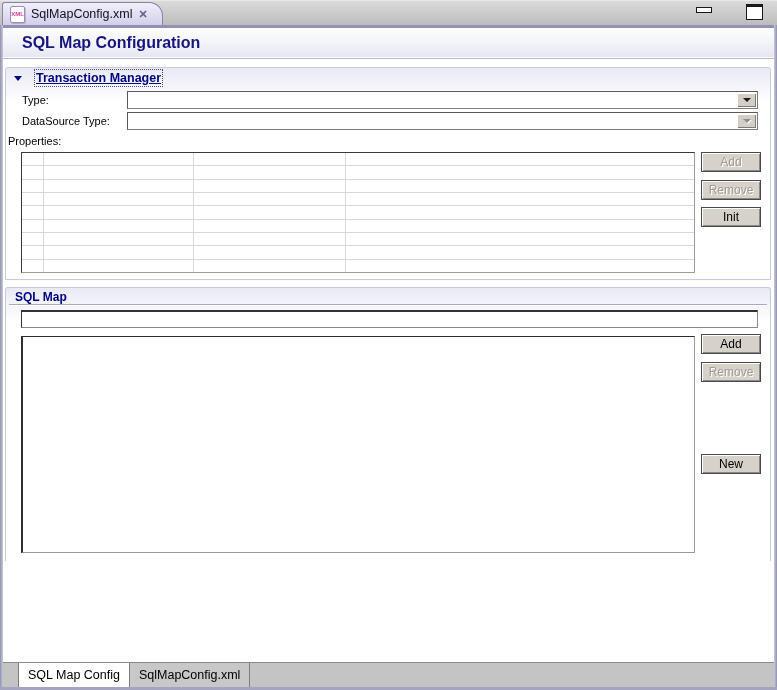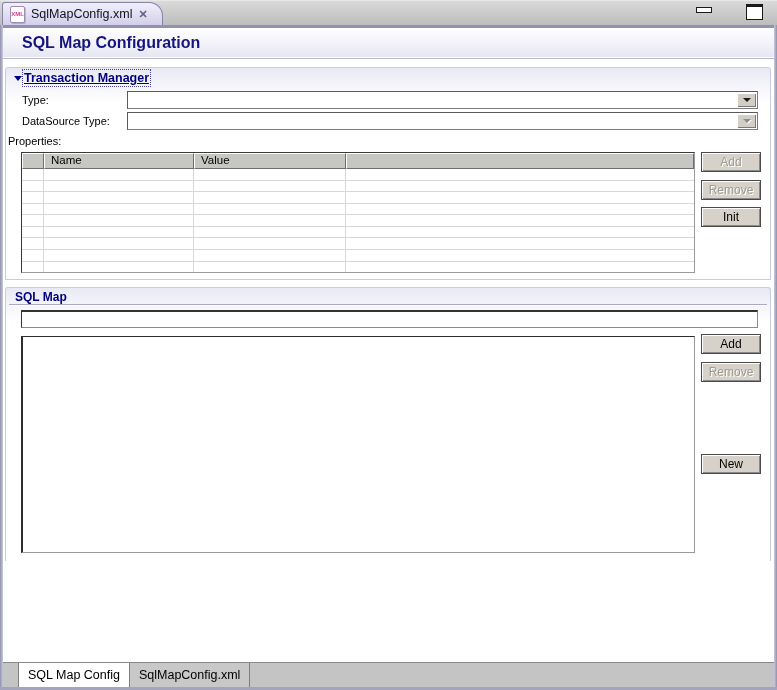--- a/index.html
+++ b/index.html
@@ -34,21 +34,21 @@
   .wb-right{position:absolute;left:774px;top:25px;width:3px;height:665px;background:linear-gradient(90deg,#cacade,#9090ac);}
   .wb-bottom{position:absolute;left:0;top:687px;width:777px;height:3px;background:#a4a4be;}
 
   
   .section{position:absolute;left:5px;width:766px;box-sizing:border-box;
            border:1px solid #c9c9df;border-radius:3px 3px 0 0;
            background:linear-gradient(#e9e9f5 0px,#ffffff 34px);}
   #tm-section{top:67px;height:213px;}
   #sqlmap-section{top:287px;height:274px;border-bottom:none;}
 
-  .sec-linkrow{position:absolute;left:8px;top:3px;display:flex;align-items:center;gap:2px;}
+  .sec-linkrow{position:absolute;left:8px;top:3px;display:flex;align-items:center;gap:14px;}
   .twistie{width:0;height:0;border-left:4px solid transparent;border-right:4px solid transparent;
            border-top:5px solid #000080;}
   .sec-link{font-size:12.5px;font-weight:bold;color:#000080;text-decoration:underline;
             outline:1px dotted #4646a0;outline-offset:1px;cursor:default;}
   .sec-title{position:absolute;left:9px;top:2px;font-size:12px;font-weight:bold;color:#000080;}
   .sec-sep{position:absolute;left:3px;top:16px;width:758px;height:1px;background:#a9a9c6;box-shadow:0 1px 0 #ffffff;}
 
   .flabel{position:absolute;font-size:11px;color:#000;}
 
   
@@ -139,26 +139,20 @@
   <div class="combo disabled" style="top:112px;">
     <div class="combo-text"></div>
     <div class="combo-btn">
         <i class="arr"></i>
       </div>
   </div>
 
   <div class="flabel" style="left:8px;top:135px;">Properties:</div>
 
   <div class="ptable">
-    <div class="ptable-head">
-      <div class="th c0"></div>
-      <div class="th c1">Name</div>
-      <div class="th c2">Value</div>
-      <div class="th c3"></div>
-    </div>
     <div class="ptable-body">
         <div class="trow">
           <div class="td c0"></div>
           <div class="td c1"></div>
           <div class="td c2"></div>
           <div class="td c3"></div>
         </div>
         <div class="trow">
           <div class="td c0"></div>
           <div class="td c1"></div>

